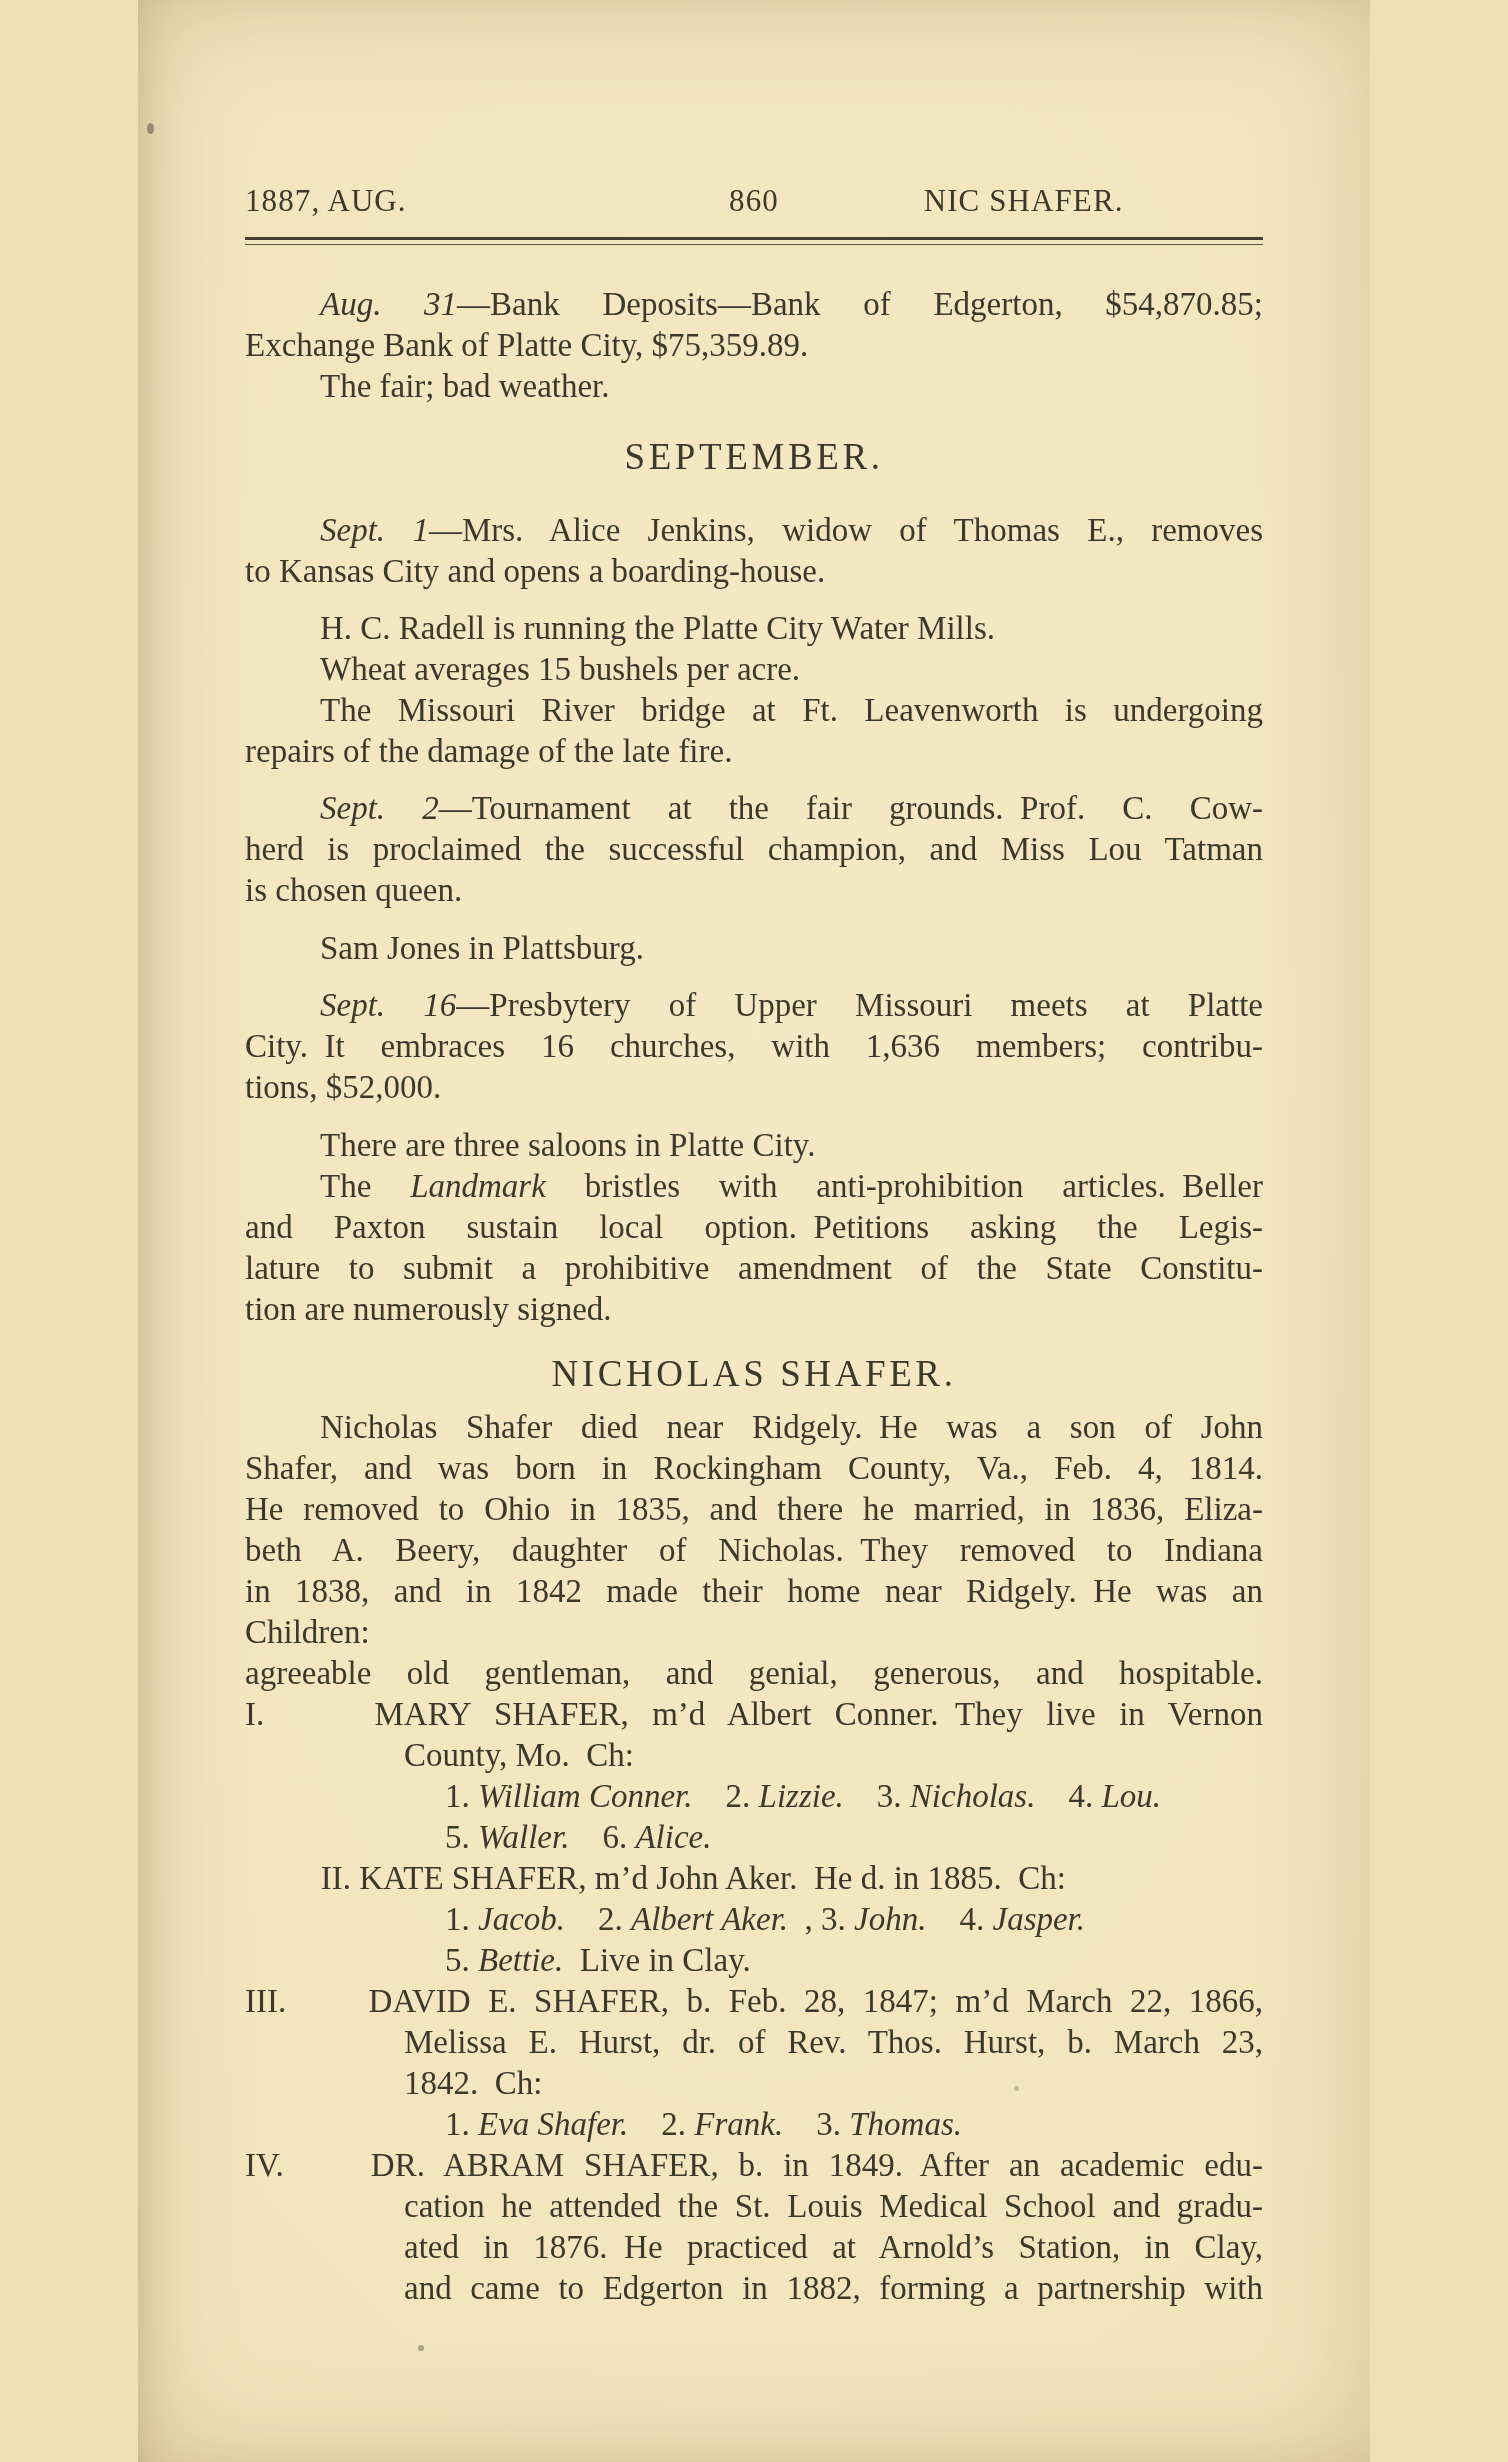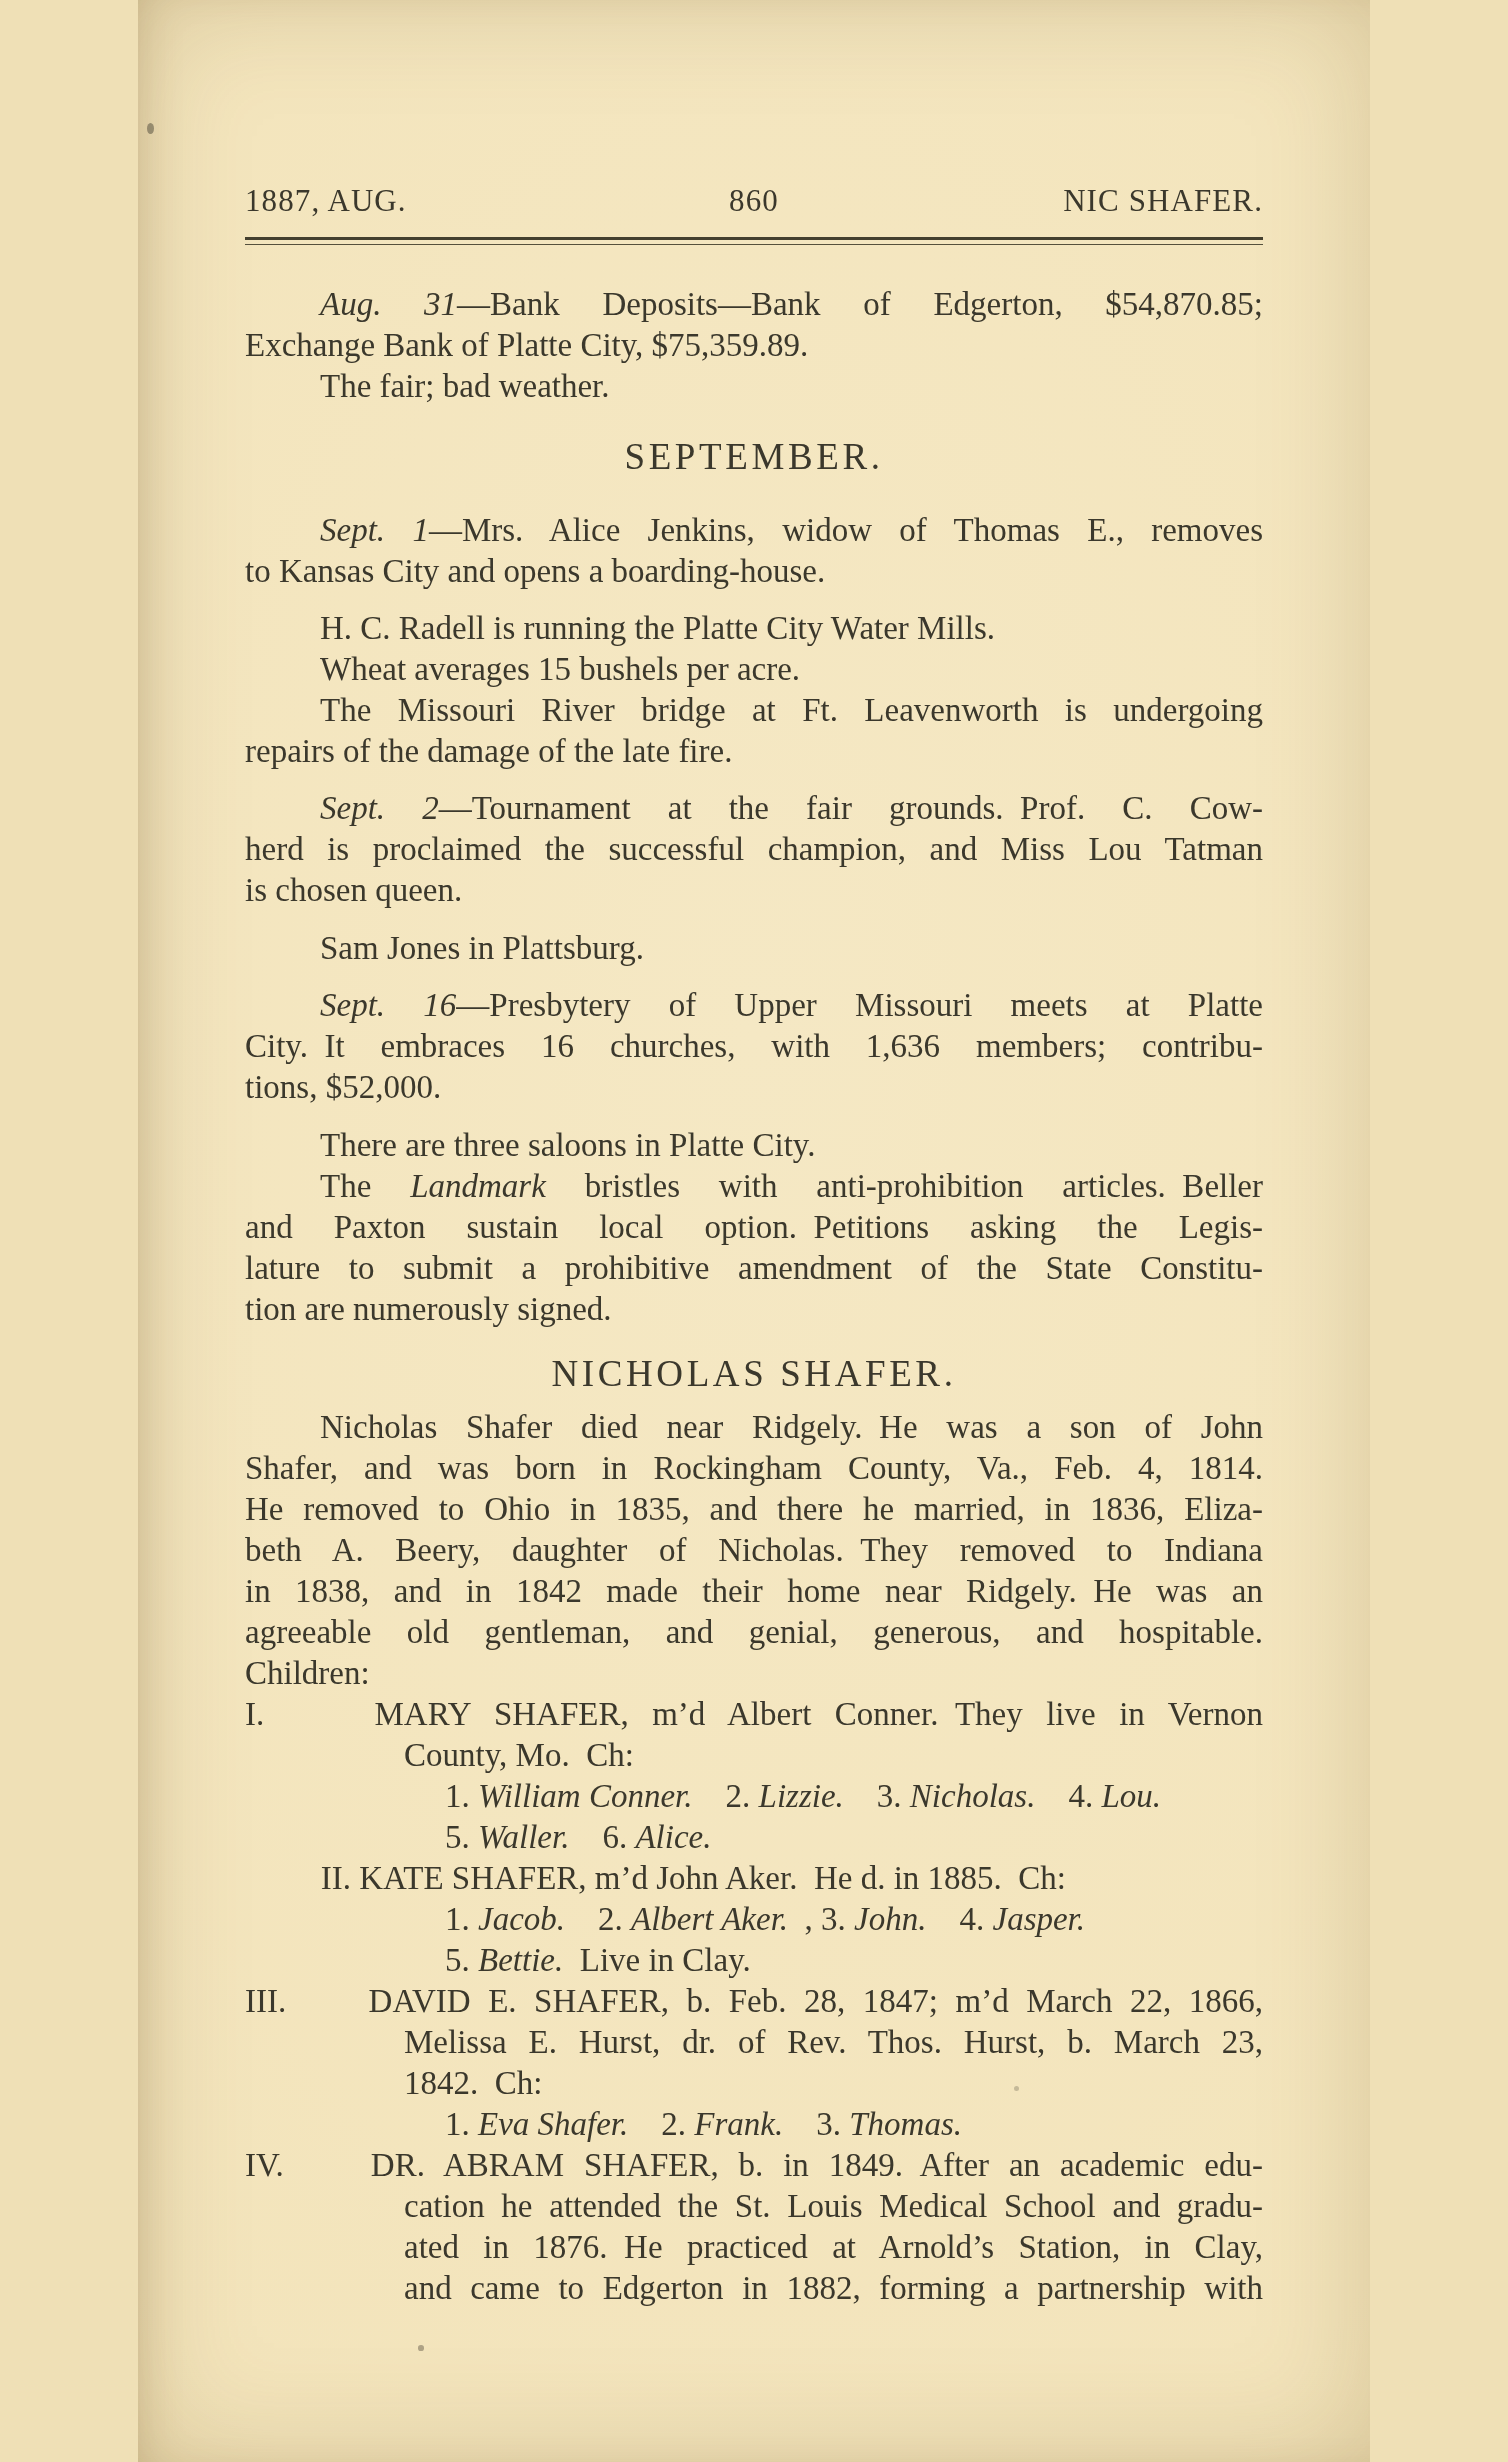--- a/index.html
+++ b/index.html
@@ -25,21 +25,21 @@
   .runhead {
     display: flex;
     align-items: baseline;
     padding-top: 184px;
     font-size: 31px;
     line-height: 33px;
     letter-spacing: 1.1px;
   }
   .runhead .h-left  { flex: 1; text-align: left;  }
   .runhead .h-mid   { flex: 1; text-align: center; }
-  .runhead .h-right { flex: 1; text-align: right; }
+  .runhead .h-right { flex: 1; text-align: left; }
 
   .rule {
     margin-top: 20px;
     height: 3.6px;
     border-top: 3.6px solid #44402f;
     border-bottom: 1.4px solid #55503c;
   }
 
   
   .bodytext {
@@ -123,22 +123,22 @@
       <div class="ln j"><span>lature to submit a prohibitive amendment of the State Constitu-</span></div>
       <div class="ln"><span>tion are numerously signed.</span></div>
 
       <div class="heading nich">NICHOLAS SHAFER.</div>
 
       <div class="ln ind j"><span>Nicholas Shafer died near Ridgely. He was a son of John</span></div>
       <div class="ln j"><span>Shafer, and was born in Rockingham County, Va., Feb. 4, 1814.</span></div>
       <div class="ln j"><span>He removed to Ohio in 1835, and there he married, in 1836, Eliza-</span></div>
       <div class="ln j"><span>beth A. Beery, daughter of Nicholas. They removed to Indiana</span></div>
       <div class="ln j"><span>in 1838, and in 1842 made their home near Ridgely. He was an</span></div>
+      <div class="ln"><span>Children:</span></div>
       <div class="ln j"><span>agreeable old gentleman, and genial, generous, and hospitable.</span></div>
-      <div class="ln"><span>Children:</span></div>
 
       <div class="ln entry j"><span class="rn">I.</span><span> MARY SHAFER, m’d Albert Conner. They live in Vernon</span></div>
       <div class="ln cont"><span>County, Mo. Ch:</span></div>
       <div class="ln sub"><span>1. </span><span class="it">William Conner.</span><span>  2. </span><span class="it">Lizzie.</span><span>  3. </span><span class="it">Nicholas.</span><span>  4. </span><span class="it">Lou.</span></div>
       <div class="ln sub"><span>5. </span><span class="it">Waller.</span><span>  6. </span><span class="it">Alice.</span></div>
       <div class="ln entry"><span class="rn">II.</span><span> KATE SHAFER, m’d John Aker. He d. in 1885. Ch:</span></div>
       <div class="ln sub"><span>1. </span><span class="it">Jacob.</span><span>  2. </span><span class="it">Albert Aker.</span><span> , 3. </span><span class="it">John.</span><span>  4. </span><span class="it">Jasper.</span></div>
       <div class="ln sub"><span>5. </span><span class="it">Bettie.</span><span> Live in Clay.</span></div>
       <div class="ln entry j"><span class="rn">III.</span><span> DAVID E. SHAFER, b. Feb. 28, 1847; m’d March 22, 1866,</span></div>
       <div class="ln cont j"><span>Melissa E. Hurst, dr. of Rev. Thos. Hurst, b. March 23,</span></div>

